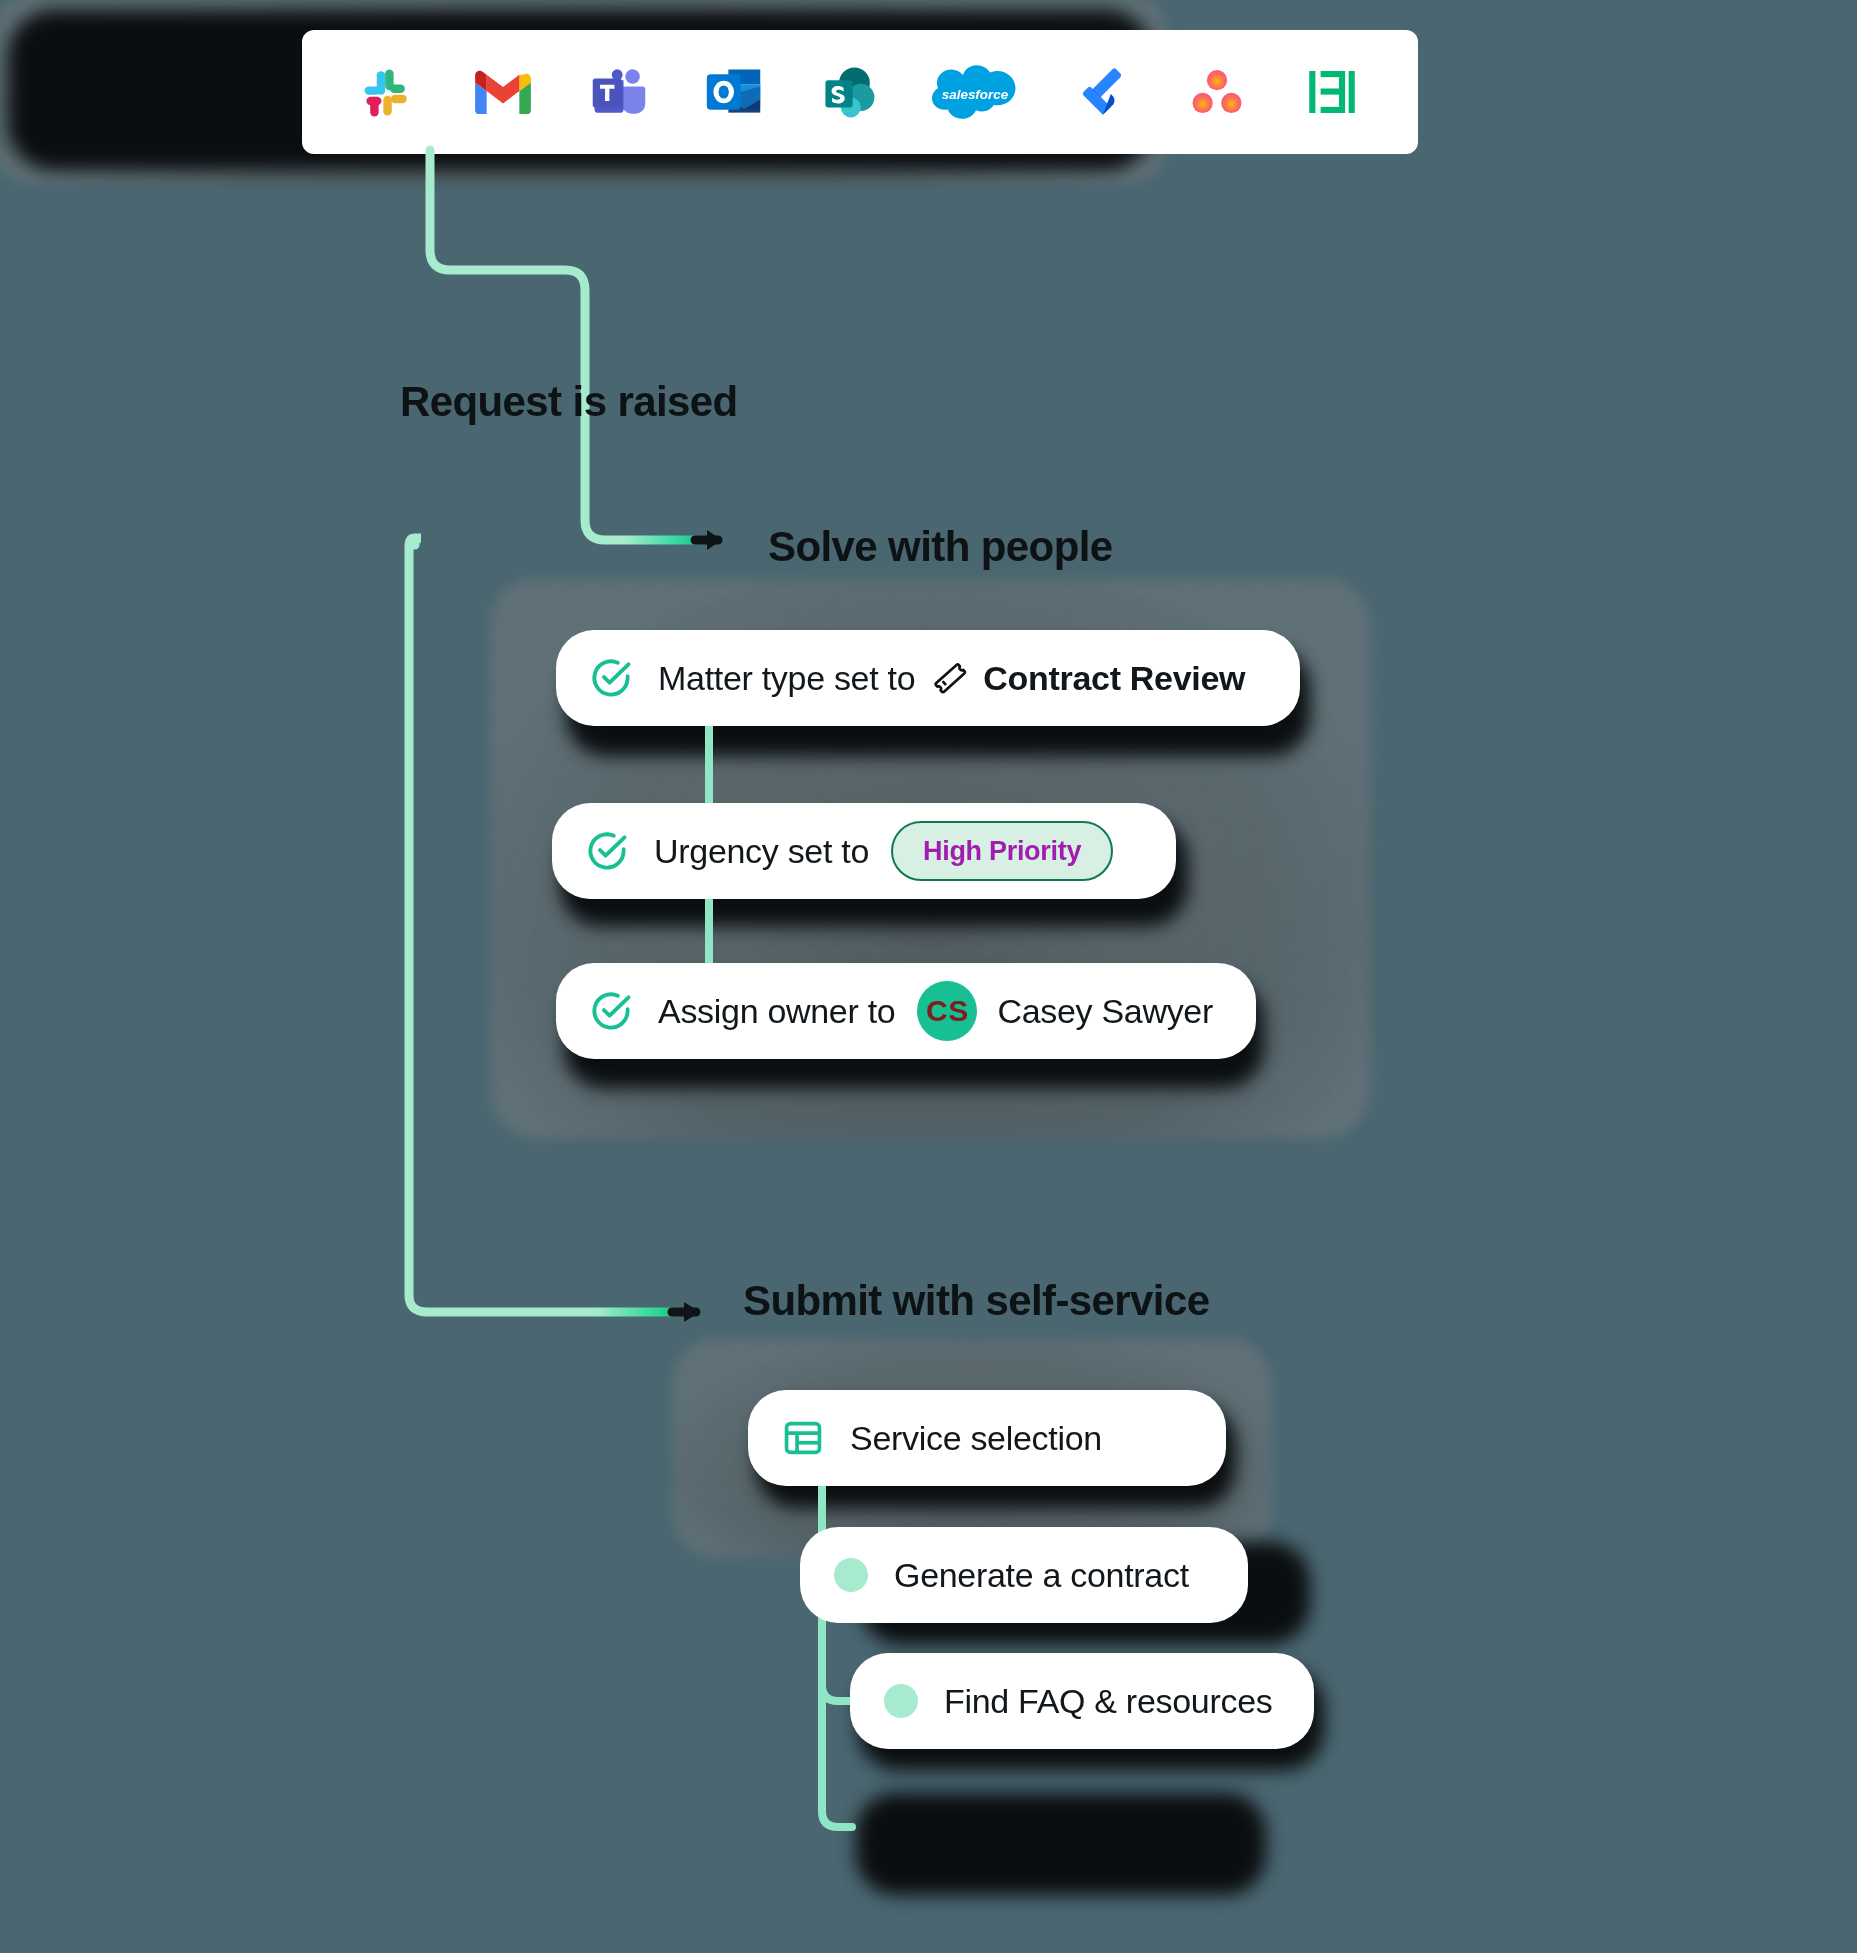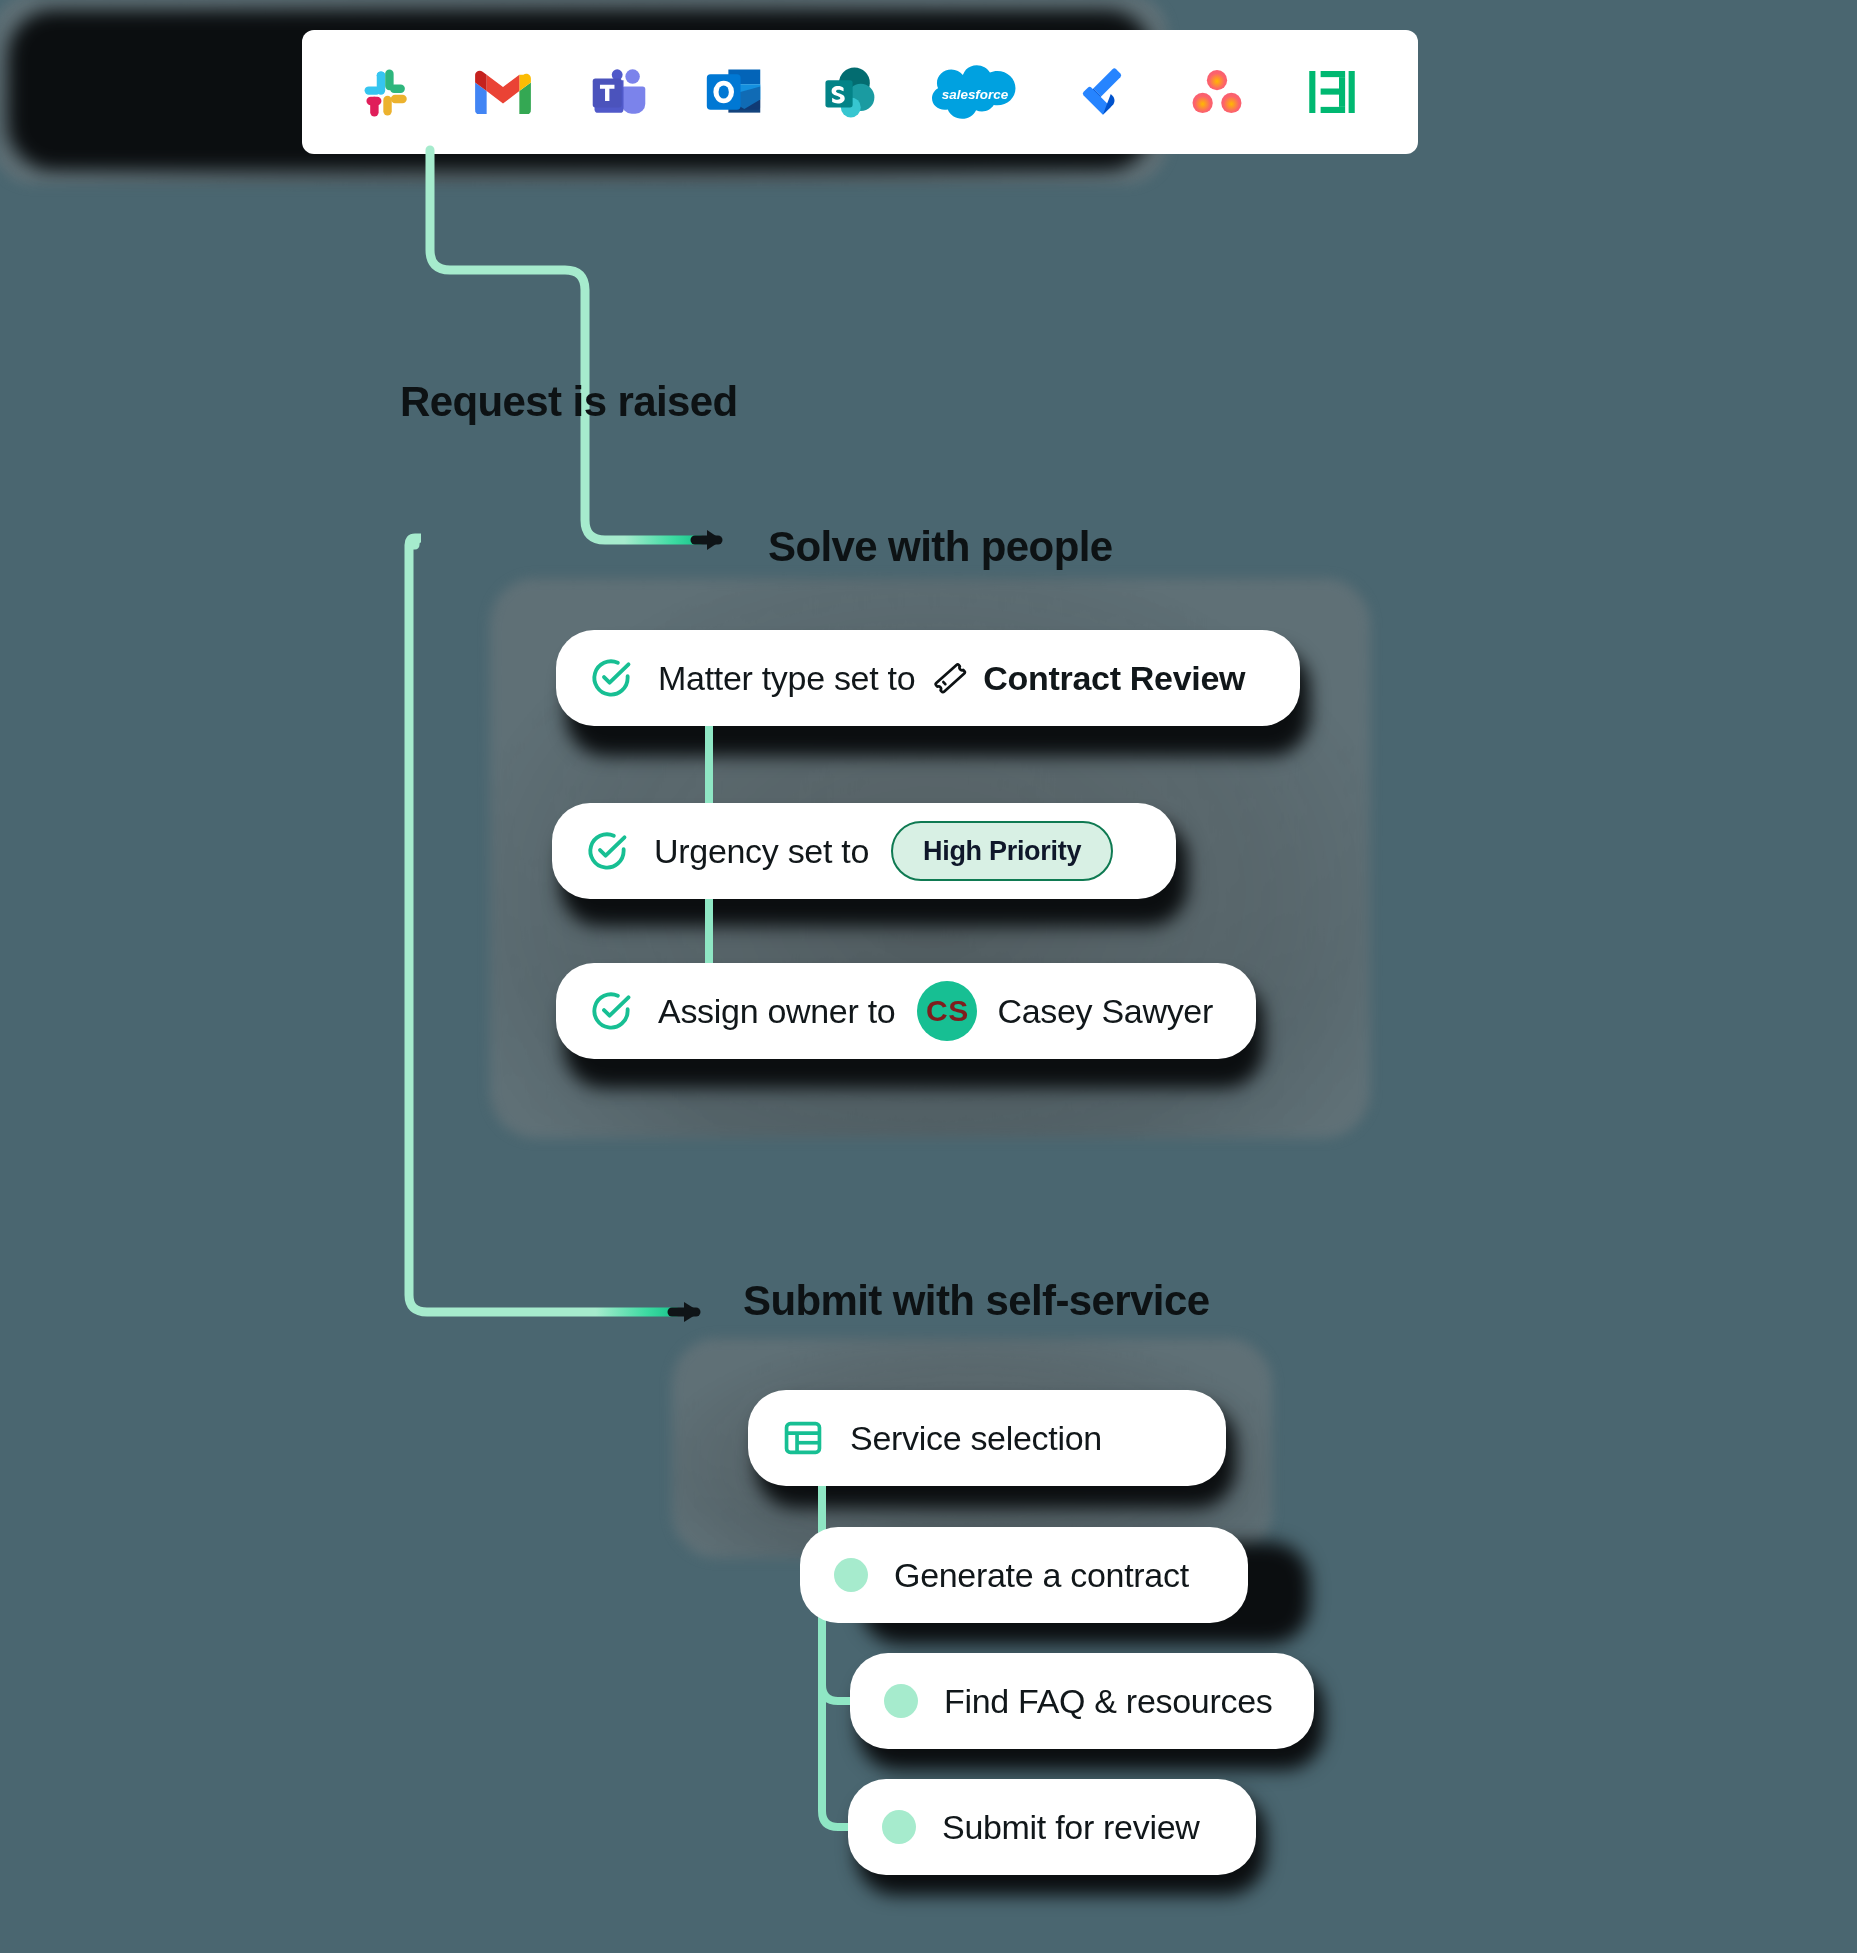--- a/index.html
+++ b/index.html
@@ -74,21 +74,21 @@
   .card .label{font-weight:400;white-space:nowrap;}
   .card .strong{font-weight:700;white-space:nowrap;}
 
   .check{width:42px;height:42px;margin-right:26px;flex:0 0 auto;}
   .tagicon{width:38px;height:38px;margin:0 14px 0 16px;flex:0 0 auto;}
 
   .pill{
     display:inline-flex;align-items:center;justify-content:center;
     margin-left:22px;height:56px;padding:0 30px;border-radius:30px;
     background:#d8f0e4;border:2.5px solid #0f7a52;
-    color:#0f172a;font-weight:700;font-size:27px;white-space:nowrap;
+    color:#a21caf;font-weight:700;font-size:27px;white-space:nowrap;
   }
   .avatar{
     width:60px;height:60px;border-radius:50%;background:#17bf93;
     color:#7f1d1d;font-size:30px;font-weight:600;letter-spacing:.5px;
     display:flex;align-items:center;justify-content:center;
     margin:0 20px 0 22px;flex:0 0 auto;
   }
   .dot{width:34px;height:34px;border-radius:50%;background:#a6ebcd;margin-right:26px;flex:0 0 auto;}
   .tableicon{width:42px;height:42px;margin-right:26px;flex:0 0 auto;}
 
@@ -323,18 +323,14 @@
   <div class="card" id="card-gen">
     <span class="dot"></span>
     <span class="label">Generate a contract</span>
   </div>
 
   <div class="card" id="card-faq">
     <span class="dot"></span>
     <span class="label">Find FAQ &amp; resources</span>
   </div>
 
-  <div class="card" id="card-submit">
-    <span class="dot"></span>
-    <span class="label">Submit for review</span>
-  </div>
 
 </div>
 
 </body></html>

